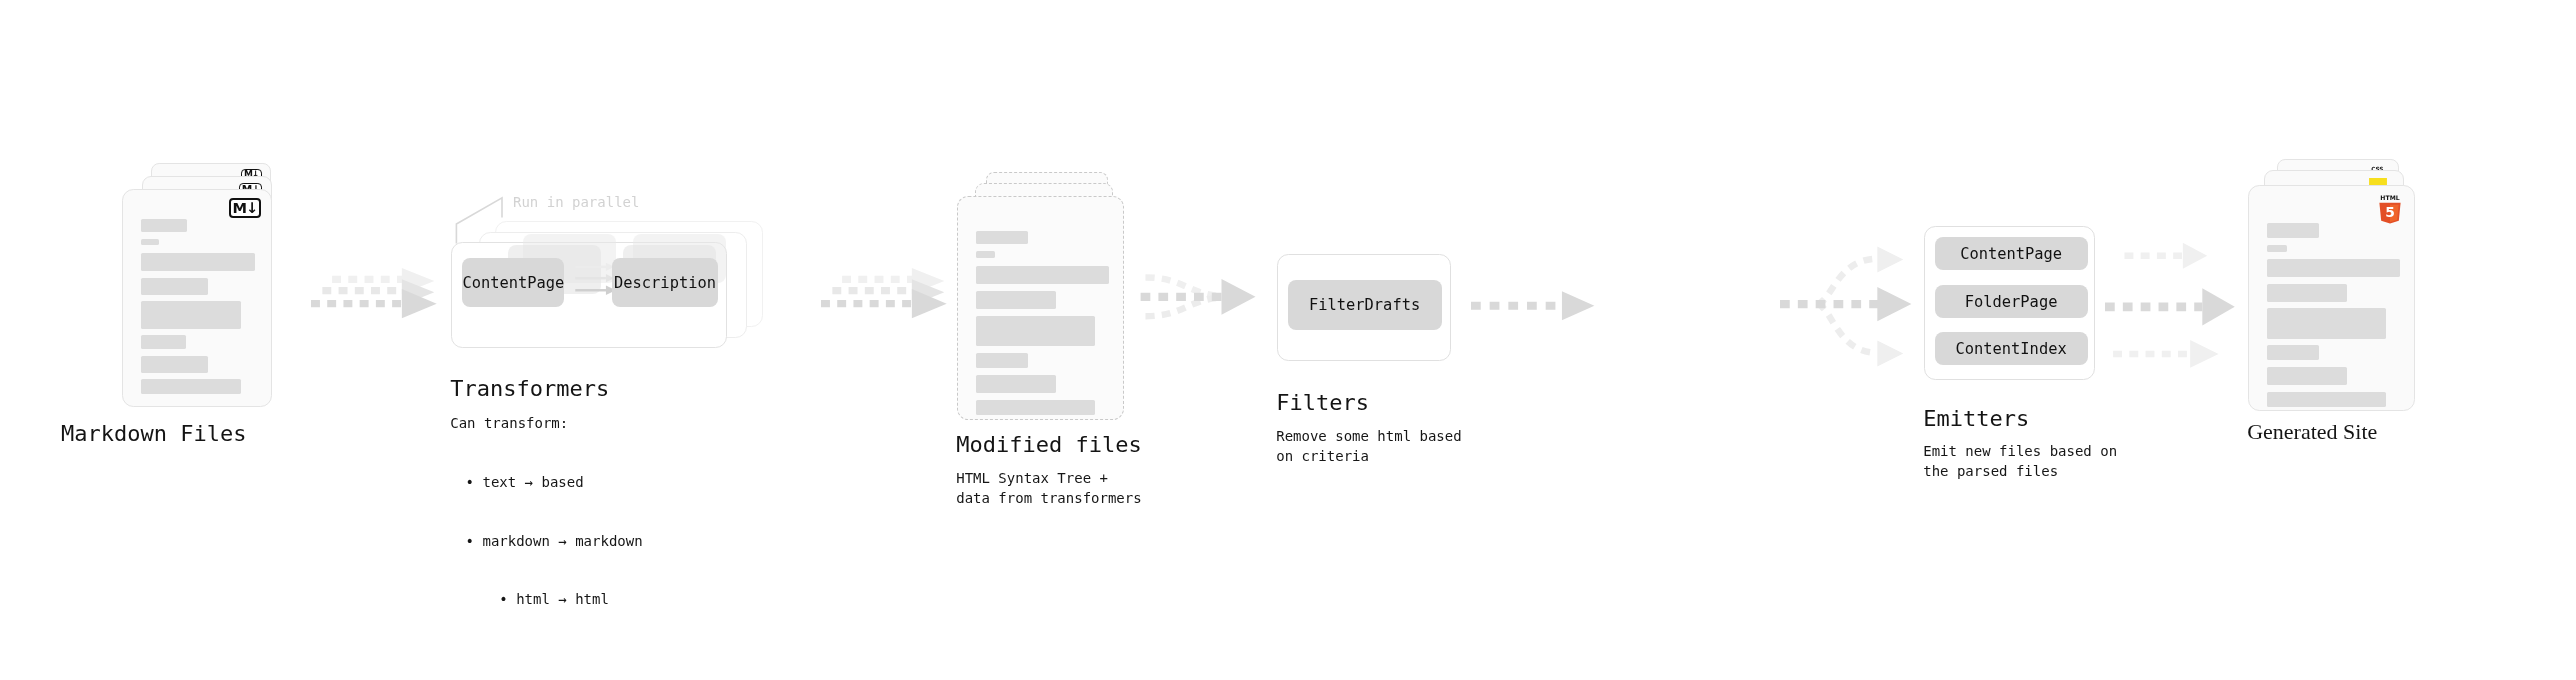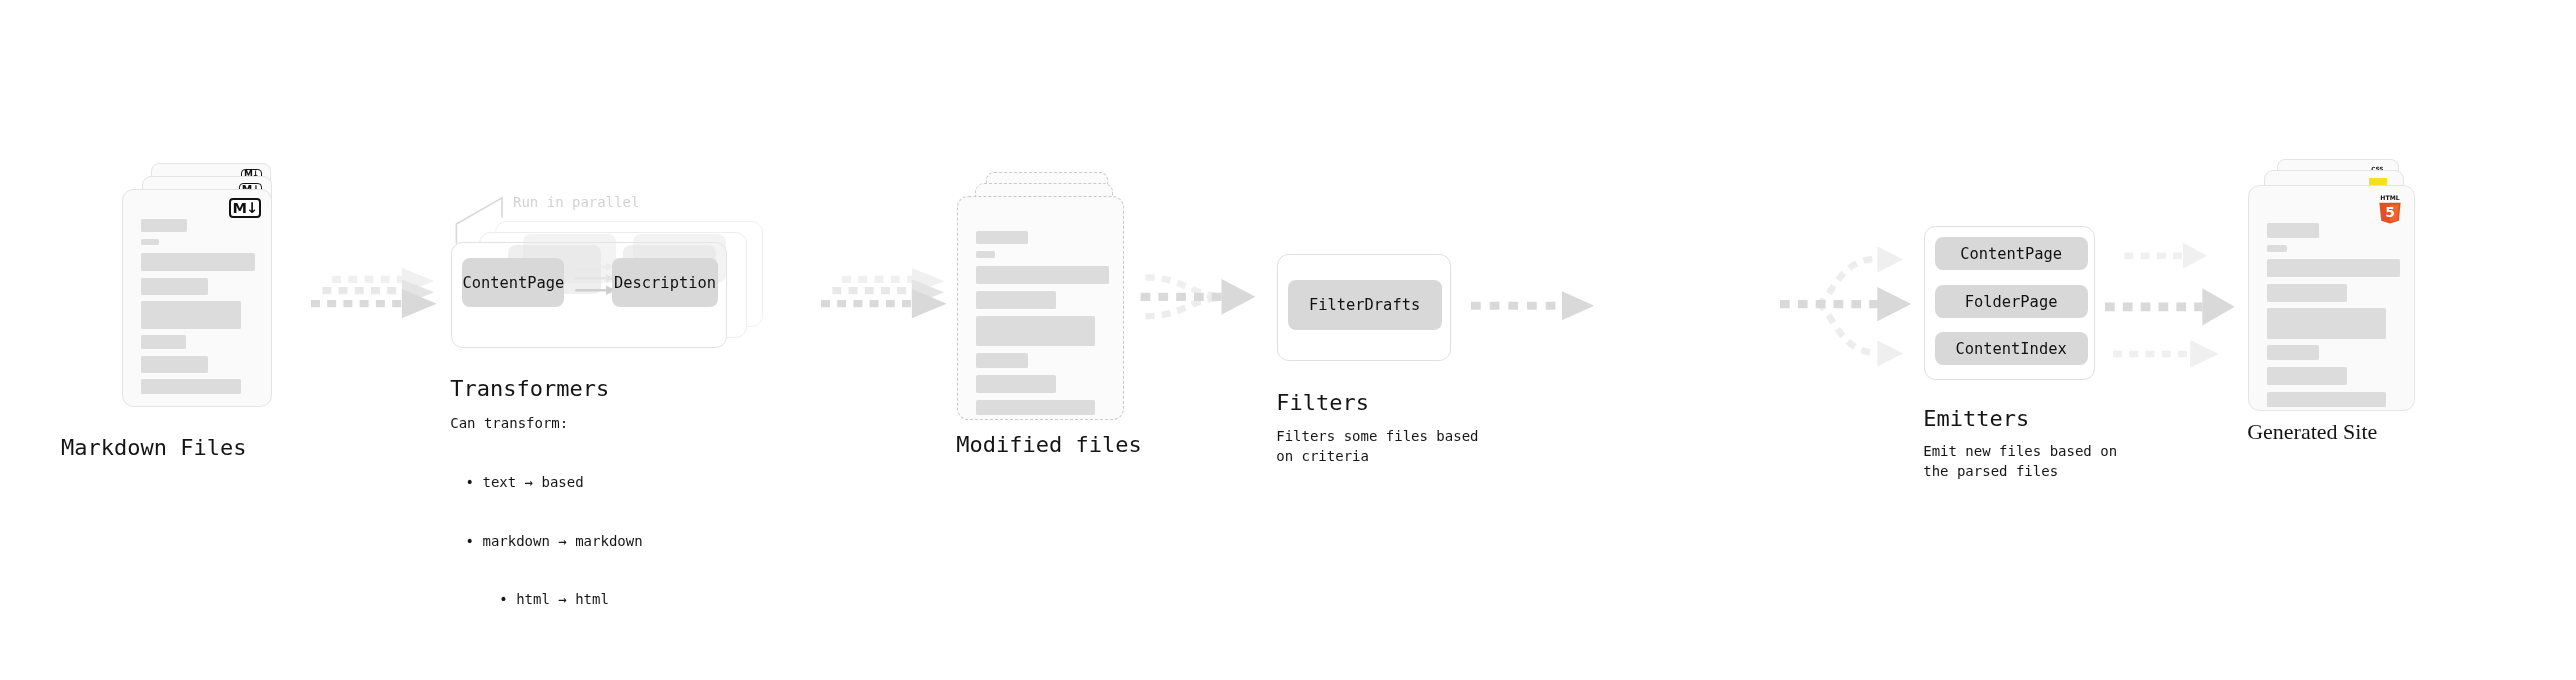--- a/index.html
+++ b/index.html
@@ -128,21 +128,21 @@
         <div class="skel" style="left:18px; top:29px; width:46px; height:13px;"></div>
         <div class="skel" style="left:18px; top:49px; width:18px; height:5.7px;"></div>
         <div class="skel" style="left:18px; top:63px; width:114px; height:18px;"></div>
         <div class="skel" style="left:18px; top:88px; width:67px; height:17px;"></div>
         <div class="skel" style="left:18px; top:111px; width:100px; height:28px;"></div>
         <div class="skel" style="left:18px; top:145px; width:45px; height:14px;"></div>
         <div class="skel" style="left:18px; top:166px; width:67px; height:17px;"></div>
         <div class="skel" style="left:18px; top:189px; width:100px; height:15.4px;"></div>
       </div>
     </div>
-    <div class="node-title" style="left:-61px; top:272px;">Markdown Files</div>
+    <div class="node-title" style="left:-61px; top:258px;">Markdown Files</div>
   </div>
 
   <div class="node" style="left:311px; top:268px;">
     <svg width="146" height="73" viewBox="0 0 180 90">
       <g stroke-dasharray="11 9" stroke-width="9" fill="none">
         <line x1="26" y1="14" x2="120" y2="14" stroke="#f0f0f0"></line>
         <line x1="14" y1="28" x2="120" y2="28" stroke="#e8e8e8"></line>
         <line x1="0" y1="44" x2="120" y2="44" stroke="#d9d9d9"></line>
       </g>
       <polygon points="112,0 152,16 112,32" fill="#f0f0f0"></polygon>
@@ -218,38 +218,40 @@
         <div class="skel" style="left:18px; top:54px; width:18.7px; height:6.5px;"></div>
         <div class="skel" style="left:18px; top:69px; width:133px; height:18px;"></div>
         <div class="skel" style="left:18px; top:94px; width:80px; height:18px;"></div>
         <div class="skel" style="left:18px; top:119px; width:119px; height:30px;"></div>
         <div class="skel" style="left:18px; top:156px; width:52px; height:14.6px;"></div>
         <div class="skel" style="left:18px; top:178px; width:80px; height:18px;"></div>
         <div class="skel" style="left:18px; top:203px; width:119px; height:14.6px;"></div>
       </div>
     </div>
     <div class="node-title" style="left:-0.8px; top:260px;">Modified files</div>
+    <div class="node-desc" style="left:-0.8px; top:297px;">HTML Syntax Tree +
+data from transformers</div>
   </div>
 
   <div class="node" style="left:1134px; top:258px;">
     <svg width="154" height="89" viewBox="0 0 190 110">
       <path d="M14 24 C60 24, 66 44, 106 47" stroke="#efefef" stroke-width="8" fill="none" stroke-dasharray="11 9"></path>
       <path d="M14 72 C60 72, 66 52, 106 49" stroke="#ececec" stroke-width="8" fill="none" stroke-dasharray="11 9"></path>
       <line x1="8" y1="48" x2="112" y2="48" stroke="#d9d9d9" stroke-width="10" stroke-dasharray="12 10"></line>
       <polygon points="108,26 150,48 108,70" fill="#d9d9d9"></polygon>
     </svg>
   </div>
 
   <div class="node" style="left:1277px; top:254px;">
     <div class="proc-box" style="left:0px; top:0px; width:174px; height:107px;"></div>
     <div class="chip" style="left:10.6px; top:26px; width:154px; height:50px;">
       <span>FilterDrafts</span>
     </div>
     <div class="node-title" style="left:-0.8px; top:136px;">Filters</div>
-    <div class="node-desc" style="left:-0.8px; top:173px;">Filters some files based
+    <div class="node-desc" style="left:-0.8px; top:173px;">Remove some html based
 on criteria</div>
   </div>
 
   <div class="node" style="left:1471px; top:291px;">
     <svg width="138" height="49" viewBox="0 0 170 60">
       <line x1="0" y1="18" x2="118" y2="18" stroke="#d9d9d9" stroke-width="10" stroke-dasharray="12 11"></line>
       <polygon points="112,0 152,18 112,36" fill="#d9d9d9"></polygon>
     </svg>
   </div>
 

